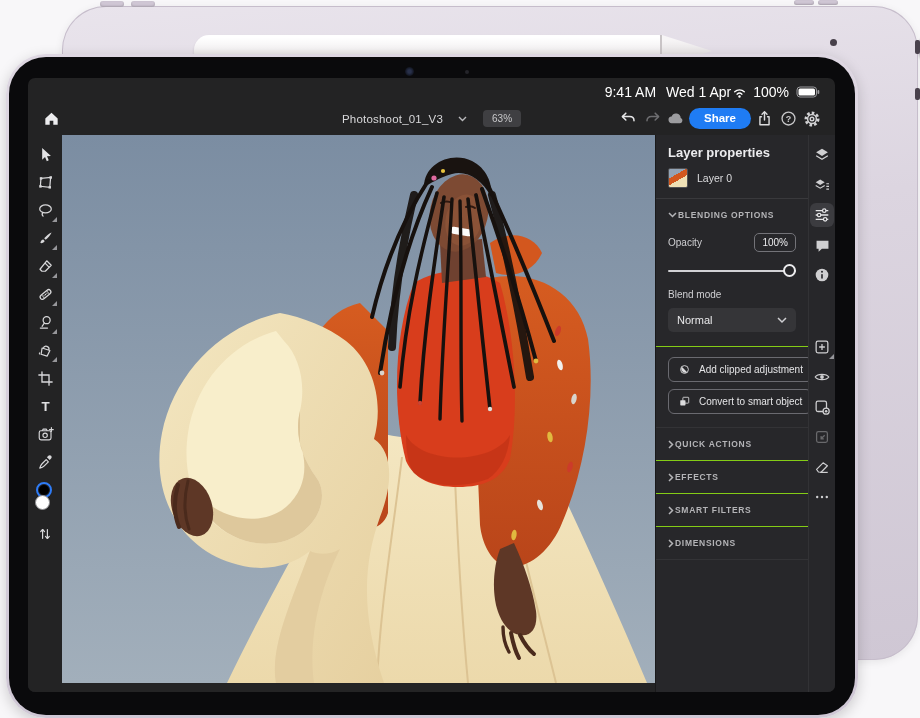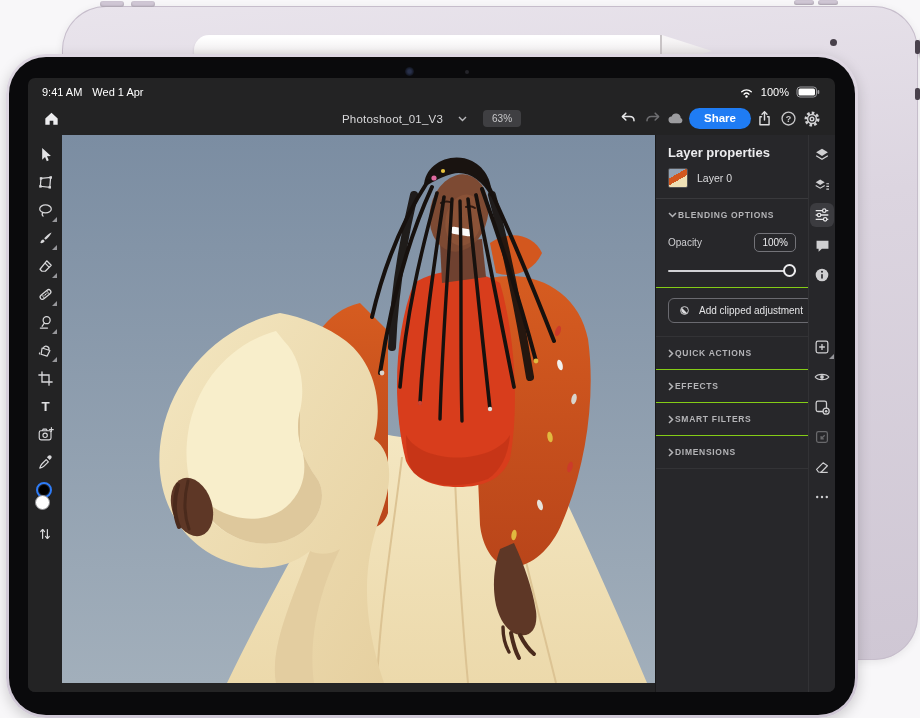--- a/index.html
+++ b/index.html
@@ -35,22 +35,22 @@
     background:linear-gradient(180deg,#ded7e2 0%,#cfc7d5 100%);box-shadow:0 4px 14px rgba(0,0,0,.18);}
   .bezel{position:absolute;inset:3px;border-radius:37px;background:#0a0a0c;}
   .front-cam{position:absolute;left:399px;top:13px;width:9px;height:9px;border-radius:50%;
     background:radial-gradient(#28304a 25%,#0c0e15 80%);}
   .front-sensor{position:absolute;left:459px;top:16px;width:4px;height:4px;border-radius:50%;background:#24242a;}
 
   .screen{position:absolute;left:22px;top:24px;width:807px;height:614px;border-radius:7px;
     background:#232324;overflow:hidden;display:flex;flex-direction:column;color:#e4e4e6;}
 
   
-  .status-row{height:24px;flex:0 0 24px;display:flex;align-items:center;justify-content:space-between;
-    padding:4px 14px 0 14px;font-size:11px;color:#fff;}
+  .status-row{height:24px;flex:0 0 24px;display:flex;align-items:center;justify-content:flex-end;
+    padding:4px 14px 0 14px;font-size:14px;color:#fff;}
   .status-left{display:flex;gap:10px;align-items:center;}
   .status-right{display:flex;gap:6px;align-items:center;}
 
   
   .chrome-row{height:33px;flex:0 0 33px;display:flex;align-items:center;position:relative;padding:0 12px;}
   .icon-btn{width:22px;height:22px;display:flex;align-items:center;justify-content:center;flex:0 0 auto;}
   .chrome-center{position:absolute;left:0;right:0;margin:auto;display:flex;align-items:center;justify-content:center;gap:6px;pointer-events:none;}
   .doc-title{font-size:11.5px;color:#d8d8da;letter-spacing:.2px;pointer-events:auto;display:flex;align-items:center;gap:15px;}
   .zoom-badge{background:#3f3f42;color:#c9c9cb;font-size:10px;padding:3px 9px;border-radius:4px;margin-left:10px;pointer-events:auto;}
   .chrome-right{margin-left:auto;display:flex;align-items:center;gap:2px;}
@@ -453,29 +453,45 @@
 
           <div class="opacity-row">
             <span class="opacity-label">Opacity</span>
             <span class="opacity-value">100%</span>
           </div>
           <div class="slider">
             <div class="slider-track"></div>
             <div class="slider-thumb"></div>
           </div>
 
+          <div class="blend-block">
+            <span class="blend-label">Blend mode</span>
+            <div class="dropdown">
+              <span>Normal</span>
+              <svg width="10" height="7" viewBox="0 0 10 7">
+                  <path d="M1 1l4 4 4-4" stroke="#cfcfd2" stroke-width="1.5" fill="none"></path>
+                </svg>
+            </div>
+          </div>
 
           <div class="btn-block section-div">
             <button class="panel-btn">
               <svg width="13" height="13" viewBox="0 0 20 20">
                   <circle cx="10" cy="10" r="6" fill="none" stroke="#dcdcde" stroke-width="1.4"></circle>
                   <path d="M5.9 5.9 14.1 14.1 A6 6 0 0 1 5.9 5.9Z" fill="#dcdcde"></path>
                 </svg>
               <span>Add clipped adjustment</span>
             </button>
+            <button class="panel-btn">
+              <svg width="13" height="13" viewBox="0 0 20 20">
+                  <rect x="7.5" y="3.5" width="9" height="9" rx="1" fill="none" stroke="#dcdcde" stroke-width="1.3"></rect>
+                  <rect x="3.5" y="8" width="8" height="8" rx="1" fill="#dcdcde"></rect>
+                </svg>
+              <span>Convert to smart object</span>
+            </button>
           </div>
 
           <div class="section-head">
             <svg width="6" height="9" viewBox="0 0 6 9">
                 <path d="M1 1l3.5 3.5L1 8" stroke="#b4b4b7" stroke-width="1.5" fill="none"></path>
               </svg>
             <span>QUICK ACTIONS</span>
           </div>
           <div class="section-head section-div">
             <svg width="6" height="9" viewBox="0 0 6 9">

